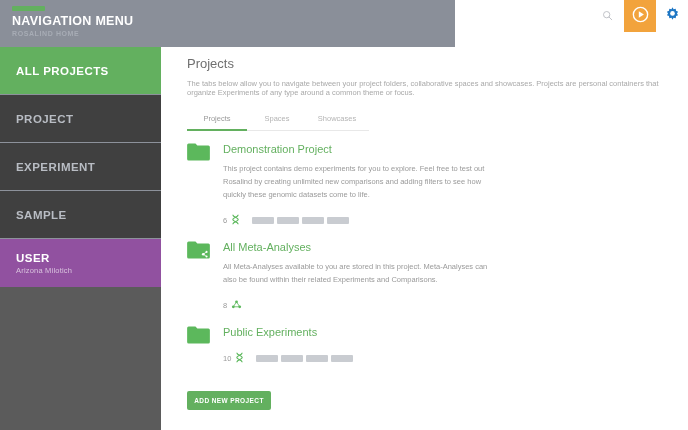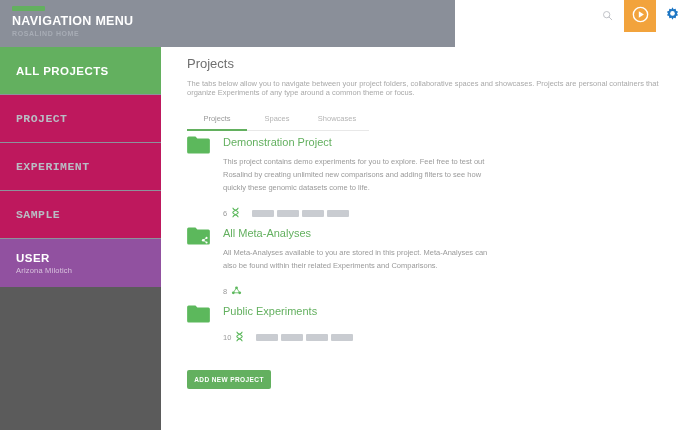--- a/index.html
+++ b/index.html
@@ -52,21 +52,21 @@
     position: absolute; top: 47px; left: 0; width: 161px; height: 383px;
     background: #5b5b5b; z-index: 8;
   }
   .side-item {
     height: 48px; display: flex; align-items: center; padding-left: 16px;
     border-bottom: 1px solid #8d929b; cursor: pointer;
   }
   .side-item-label { font-size: 11.5px; font-weight: bold; letter-spacing: .45px; }
   .side-all    { background: #63b05f; }
   .side-all .side-item-label { color: #ffffff; }
-  .side-plain  { background: #be185d; font-family: Liberation Mono, monospace; }
+  .side-plain  { background: #404040; }
   .side-plain .side-item-label { color: #b9bdc4; }
   .side-user {
     height: 48px; background: #9151a0; padding: 13px 0 12px 16px; cursor: pointer;
     border-bottom: none;
   }
   .side-user-title { color: #ffffff; font-size: 11.5px; font-weight: bold; letter-spacing: .45px; }
   .side-user-name { color: #d9c3de; font-size: 7.5px; margin-top: 2px; letter-spacing: .2px; }
 
   
   .main {
@@ -79,21 +79,21 @@
   .tabs {
     display: flex; margin-top: 14px; border-bottom: 1px solid #e8e8e8; width: 182px;
   }
   .tab {
     font-size: 7.5px; color: #b4b4b4; padding: 3px 0 6px 0; width: 60px;
     text-align: center; cursor: pointer; border-bottom: 2px solid transparent;
     margin-bottom: -1px;
   }
   .tab.active { color: #9a9a9a; border-bottom-color: #63b05f; }
 
-  .card { margin-top: 4px; position: relative; padding-left: 36px; }
+  .card { margin-top: 11px; position: relative; padding-left: 36px; }
   .card-folder { position: absolute; left: 0; top: 1px; }
   .card-title { font-size: 11px; color: #63b05f; font-weight: normal; line-height: 14px; }
   .card-desc  { font-size: 7.5px; color: #9a9a9a; line-height: 13px; margin-top: 6px; max-width: 268px; }
   .card-meta  { display: flex; align-items: center; margin-top: 10px; gap: 4px; }
   .meta-count { font-size: 7.5px; color: #9a9a9a; }
   .meta-tags  { display: flex; gap: 3px; margin-left: 8px; }
   .meta-tag   {
     width: 22px; height: 7px; background: #c9ccd1; border-radius: 1px;
     font-size: 4px; color: #eceef0; text-align: center; line-height: 7px; overflow: hidden;
   }

